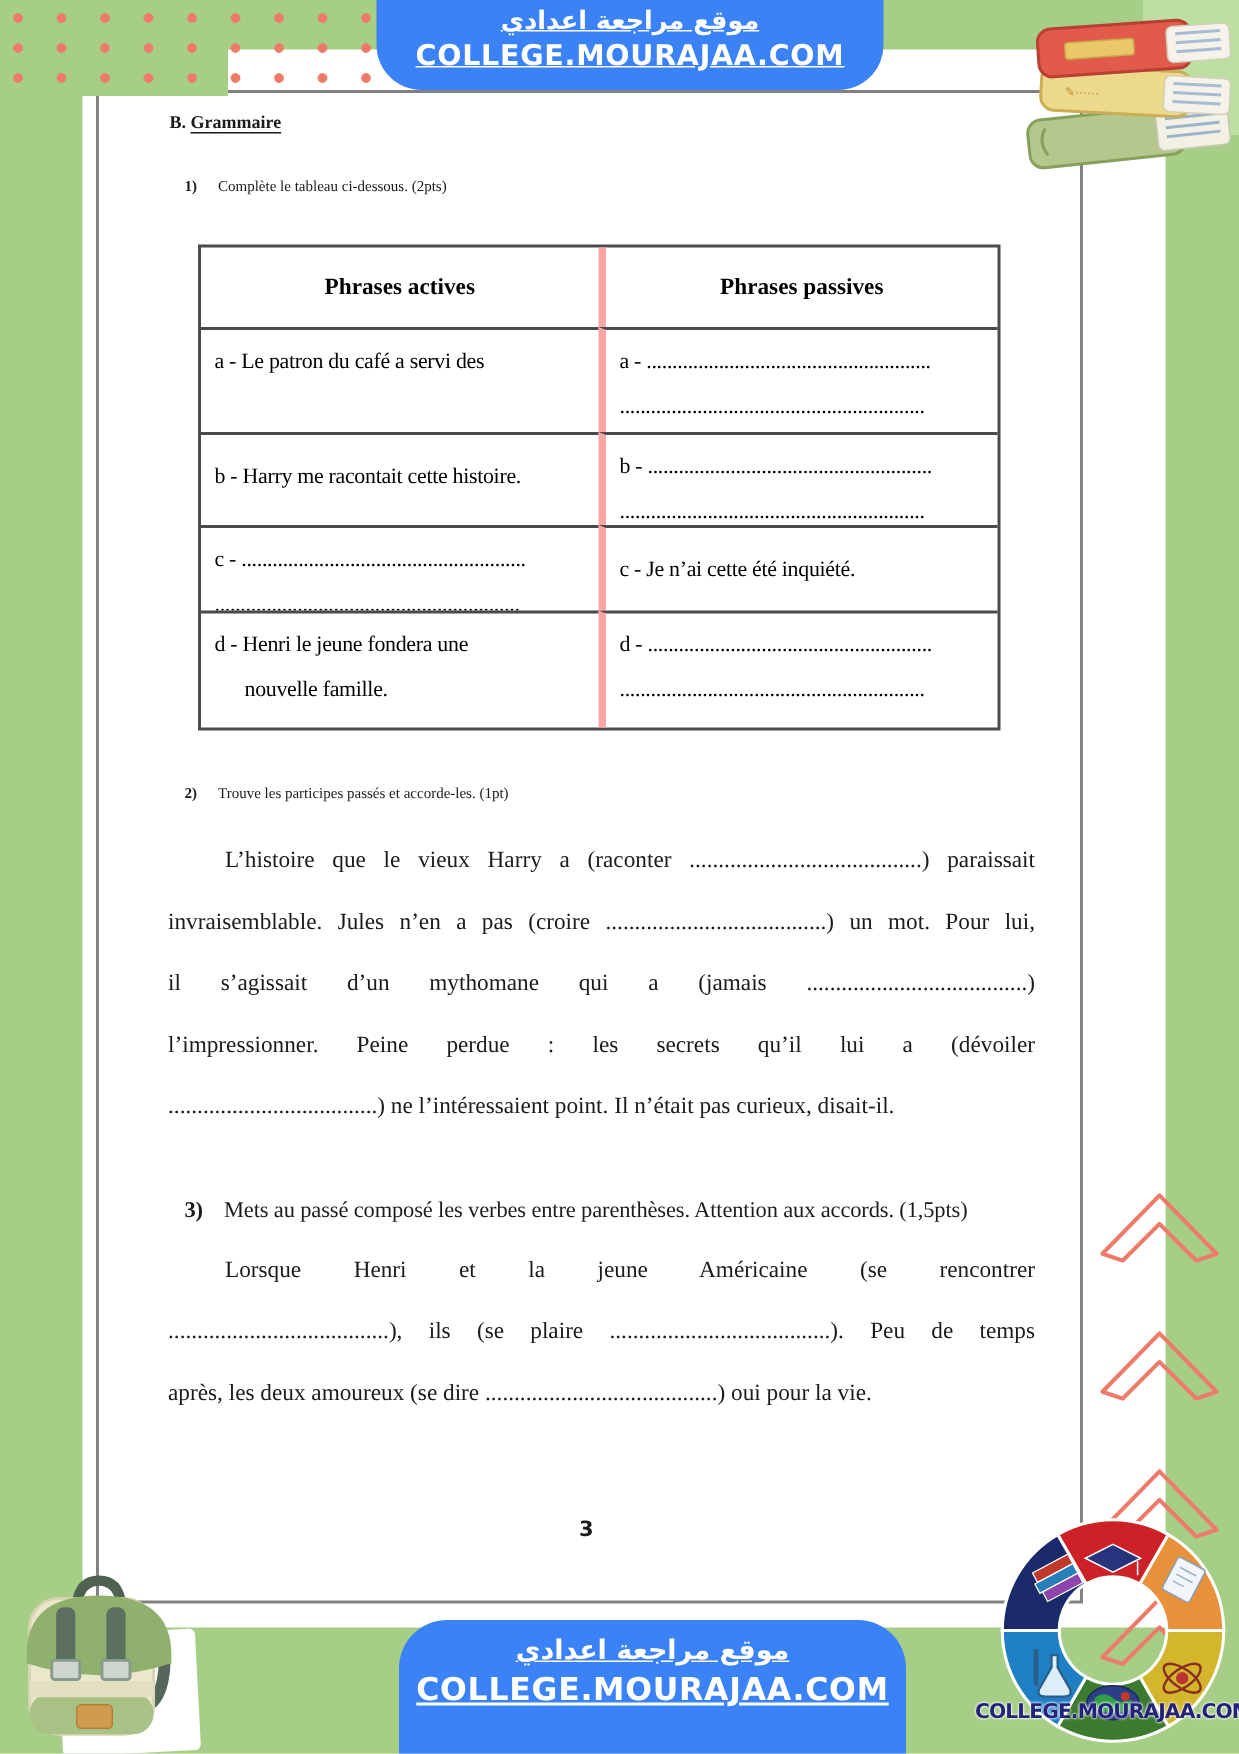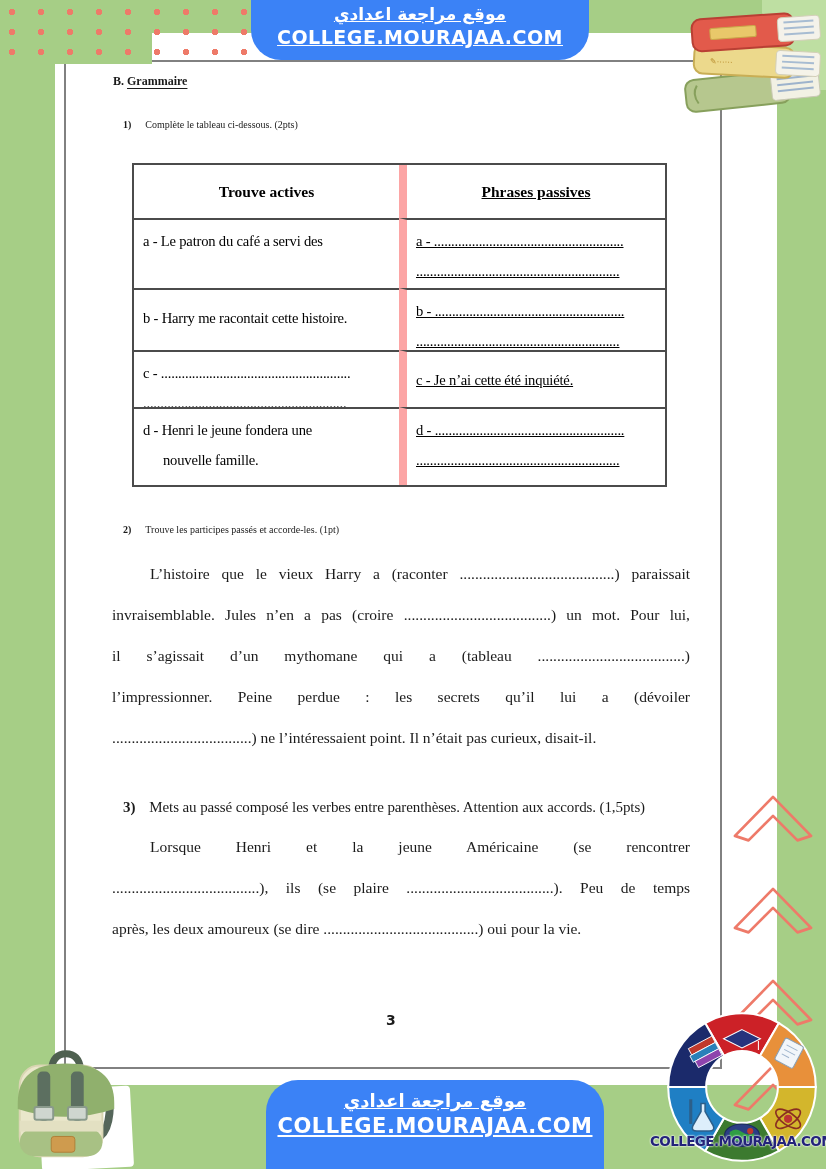--- a/index.html
+++ b/index.html
@@ -41,21 +41,21 @@
 
   
   .gtable{left:132px;top:163px;width:531px;display:grid;z-index:4;
           grid-template-columns:265px 266px;grid-template-rows:53px 70px 62px 57px 78px;
           border:2px solid #4b4b4b;background:#fff;}
   .th{display:flex;align-items:center;justify-content:center;
       font-weight:bold;font-size:15.5px;}
   .td{padding:6px 8px 0 9px;overflow:hidden;font-size:14.6px;letter-spacing:-0.2px;}
   .td .ln{line-height:30px;white-space:nowrap;}
   .td .ind{padding-left:20px;}
-  .c2{border-left:8px solid #fca5a5;text-decoration:underline;}
+  .c2{border-left:5px solid #fca5a5;}
   .rt{border-top:2px solid #4b4b4b;}
   .vpad{padding-top:13px;}
 
   
   .para{width:578px;z-index:4;}
   .p2{left:112px;top:553px;}
   .p3{left:112px;top:826px;}
   .pline{font-size:15.5px;line-height:41px;height:41px;overflow:hidden;
          text-align:justify;white-space:normal;}
   .stretch{text-align-last:justify;}
@@ -114,21 +114,21 @@
   </g>
 </svg>
 
 <div class="abs doc h-main"><span>B.</span>&nbsp;<u>Grammaire</u></div>
 
 <div class="abs doc qline q1">
   <span class="qnum">1)</span><span>Complète le tableau ci-dessous. (2pts)</span>
 </div>
 
 <div class="abs gtable">
-  <div class="th">Trouve actives</div>
+  <div class="th">Phrases actives</div>
   <div class="th c2">Phrases passives</div>
 
   <div class="td rt">
     <div class="ln">a - Le patron du café a servi des</div>
   </div>
   <div class="td rt c2">
     <div class="ln">a - .......................................................</div>
     <div class="ln">...........................................................</div>
   </div>
 
@@ -157,21 +157,21 @@
     <div class="ln">...........................................................</div>
   </div>
 </div>
 
 <div class="abs doc qline q2h">
   <span class="qnum">2)</span><span>Trouve les participes passés et accorde-les. (1pt)</span>
 </div>
 <div class="abs doc para p2">
   <div class="pline stretch indent">L’histoire que le vieux Harry a (raconter ........................................) paraissait</div>
   <div class="pline stretch">invraisemblable. Jules n’en a pas (croire ......................................) un mot. Pour lui,</div>
-  <div class="pline stretch">il s’agissait d’un mythomane qui a (tableau ......................................)</div>
+  <div class="pline stretch">il s’agissait d’un mythomane qui a (jamais ......................................)</div>
   <div class="pline stretch">l’impressionner. Peine perdue : les secrets qu’il lui a (dévoiler</div>
   <div class="pline">....................................) ne l’intéressaient point. Il n’était pas curieux, disait-il.</div>
 </div>
 
 <div class="abs doc qline q3h">
   <span class="qnum">3)</span><span>Mets au passé composé les verbes entre parenthèses. Attention aux accords. (1,5pts)</span>
 </div>
 <div class="abs doc para p3">
   <div class="pline stretch indent">Lorsque Henri et la jeune Américaine (se rencontrer</div>
   <div class="pline stretch">......................................), ils (se plaire ......................................). Peu de temps</div>

